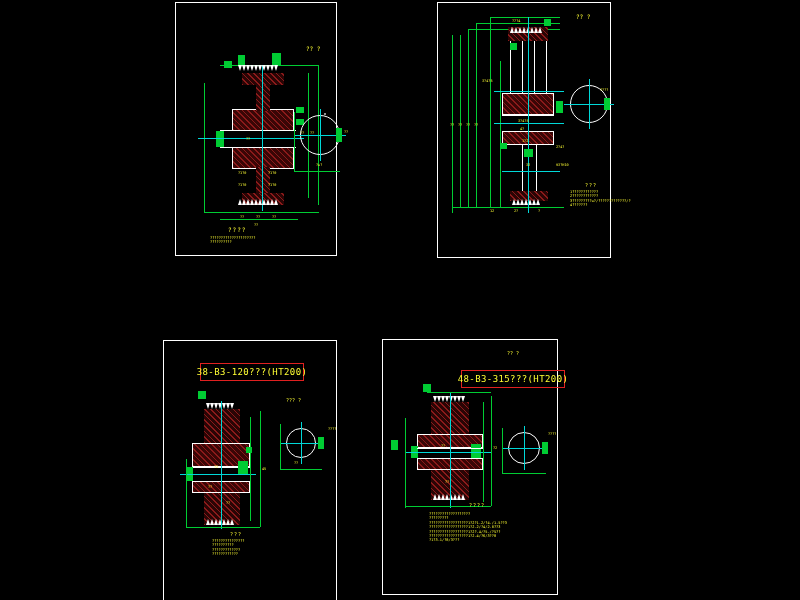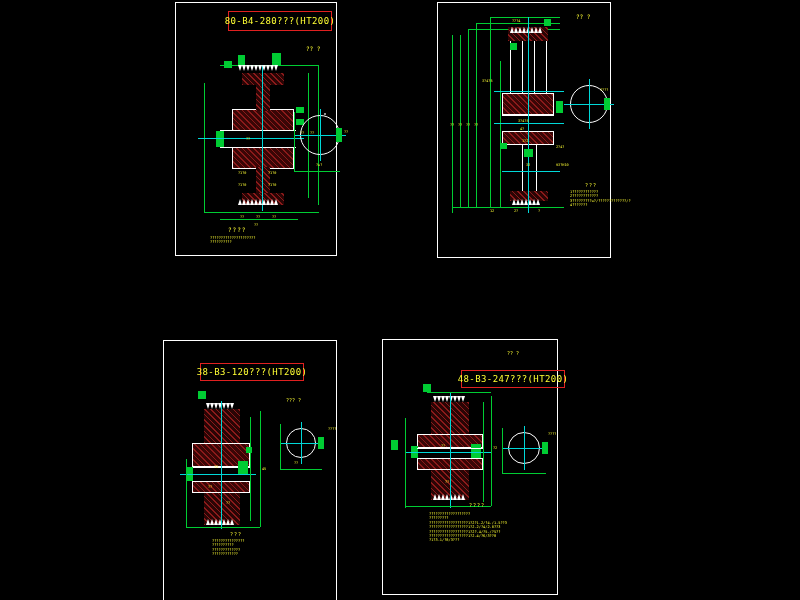--- a/index.html
+++ b/index.html
@@ -29,23 +29,20 @@
          border-bottom:6px solid #ffffff;}
   .mark{position:absolute;color:#ffff33;font-size:6px;line-height:7px;white-space:nowrap;}
 </style>
 </head>
 <body>
 
 <div id="stage">
 
   <div class="panel" style="left:175px;top:2px;width:162px;height:254px;">
 
-    <div class="titlebox" style="left:52px;top:8px;width:104px;height:20px;">
-      <span>80-B4-280???(HT200)</span>
-    </div>
     <div class="mark" style="left:130px;top:42px;">?? ?</div>
 
     <div class="gl" style="left:28px;top:80px;width:1px;height:130px;"></div>
     <div class="gl" style="left:142px;top:62px;width:1px;height:140px;"></div>
     <div class="gl" style="left:132px;top:70px;width:1px;height:125px;"></div>
     <div class="gl" style="left:28px;top:209px;width:115px;height:1px;"></div>
     <div class="gl" style="left:44px;top:216px;width:78px;height:1px;"></div>
     <div class="gl" style="left:44px;top:62px;width:98px;height:1px;"></div>
 
     <div class="hatch" style="left:56px;top:106px;width:62px;height:22px;"></div>
@@ -277,21 +274,21 @@
   <div class="cl" style="left:301px;top:422px;width:1px;height:42px;"></div>
   <div class="gl" style="left:280px;top:424px;width:1px;height:46px;"></div>
   <div class="gl" style="left:280px;top:469px;width:42px;height:1px;"></div>
   <div class="greenfill" style="left:318px;top:437px;width:6px;height:12px;"></div>
   <div class="ylbl sm" style="left:328px;top:427px;">????</div>
   <div class="ylbl sm" style="left:294px;top:461px;">??</div>
 
   <div class="panel" style="left:382px;top:339px;width:176px;height:256px;">
 
     <div class="titlebox" style="left:78px;top:30px;width:104px;height:18px;">
-      <span>48-B3-247???(HT200)</span>
+      <span>48-B3-315???(HT200)</span>
     </div>
     <div class="mark" style="left:124px;top:10px;font-size:5px;">?? ?</div>
 
     <div class="hatchnb" style="left:48px;top:62px;width:38px;height:32px;"></div>
     <div class="hatchnb" style="left:48px;top:128px;width:38px;height:32px;"></div>
     <div class="hatch" style="left:34px;top:94px;width:66px;height:14px;"></div>
     <div class="hatch" style="left:34px;top:118px;width:66px;height:12px;"></div>
     <div class="greenfill" style="left:28px;top:106px;width:7px;height:12px;"></div>
     <div class="greenfill" style="left:88px;top:104px;width:10px;height:14px;"></div>
 

